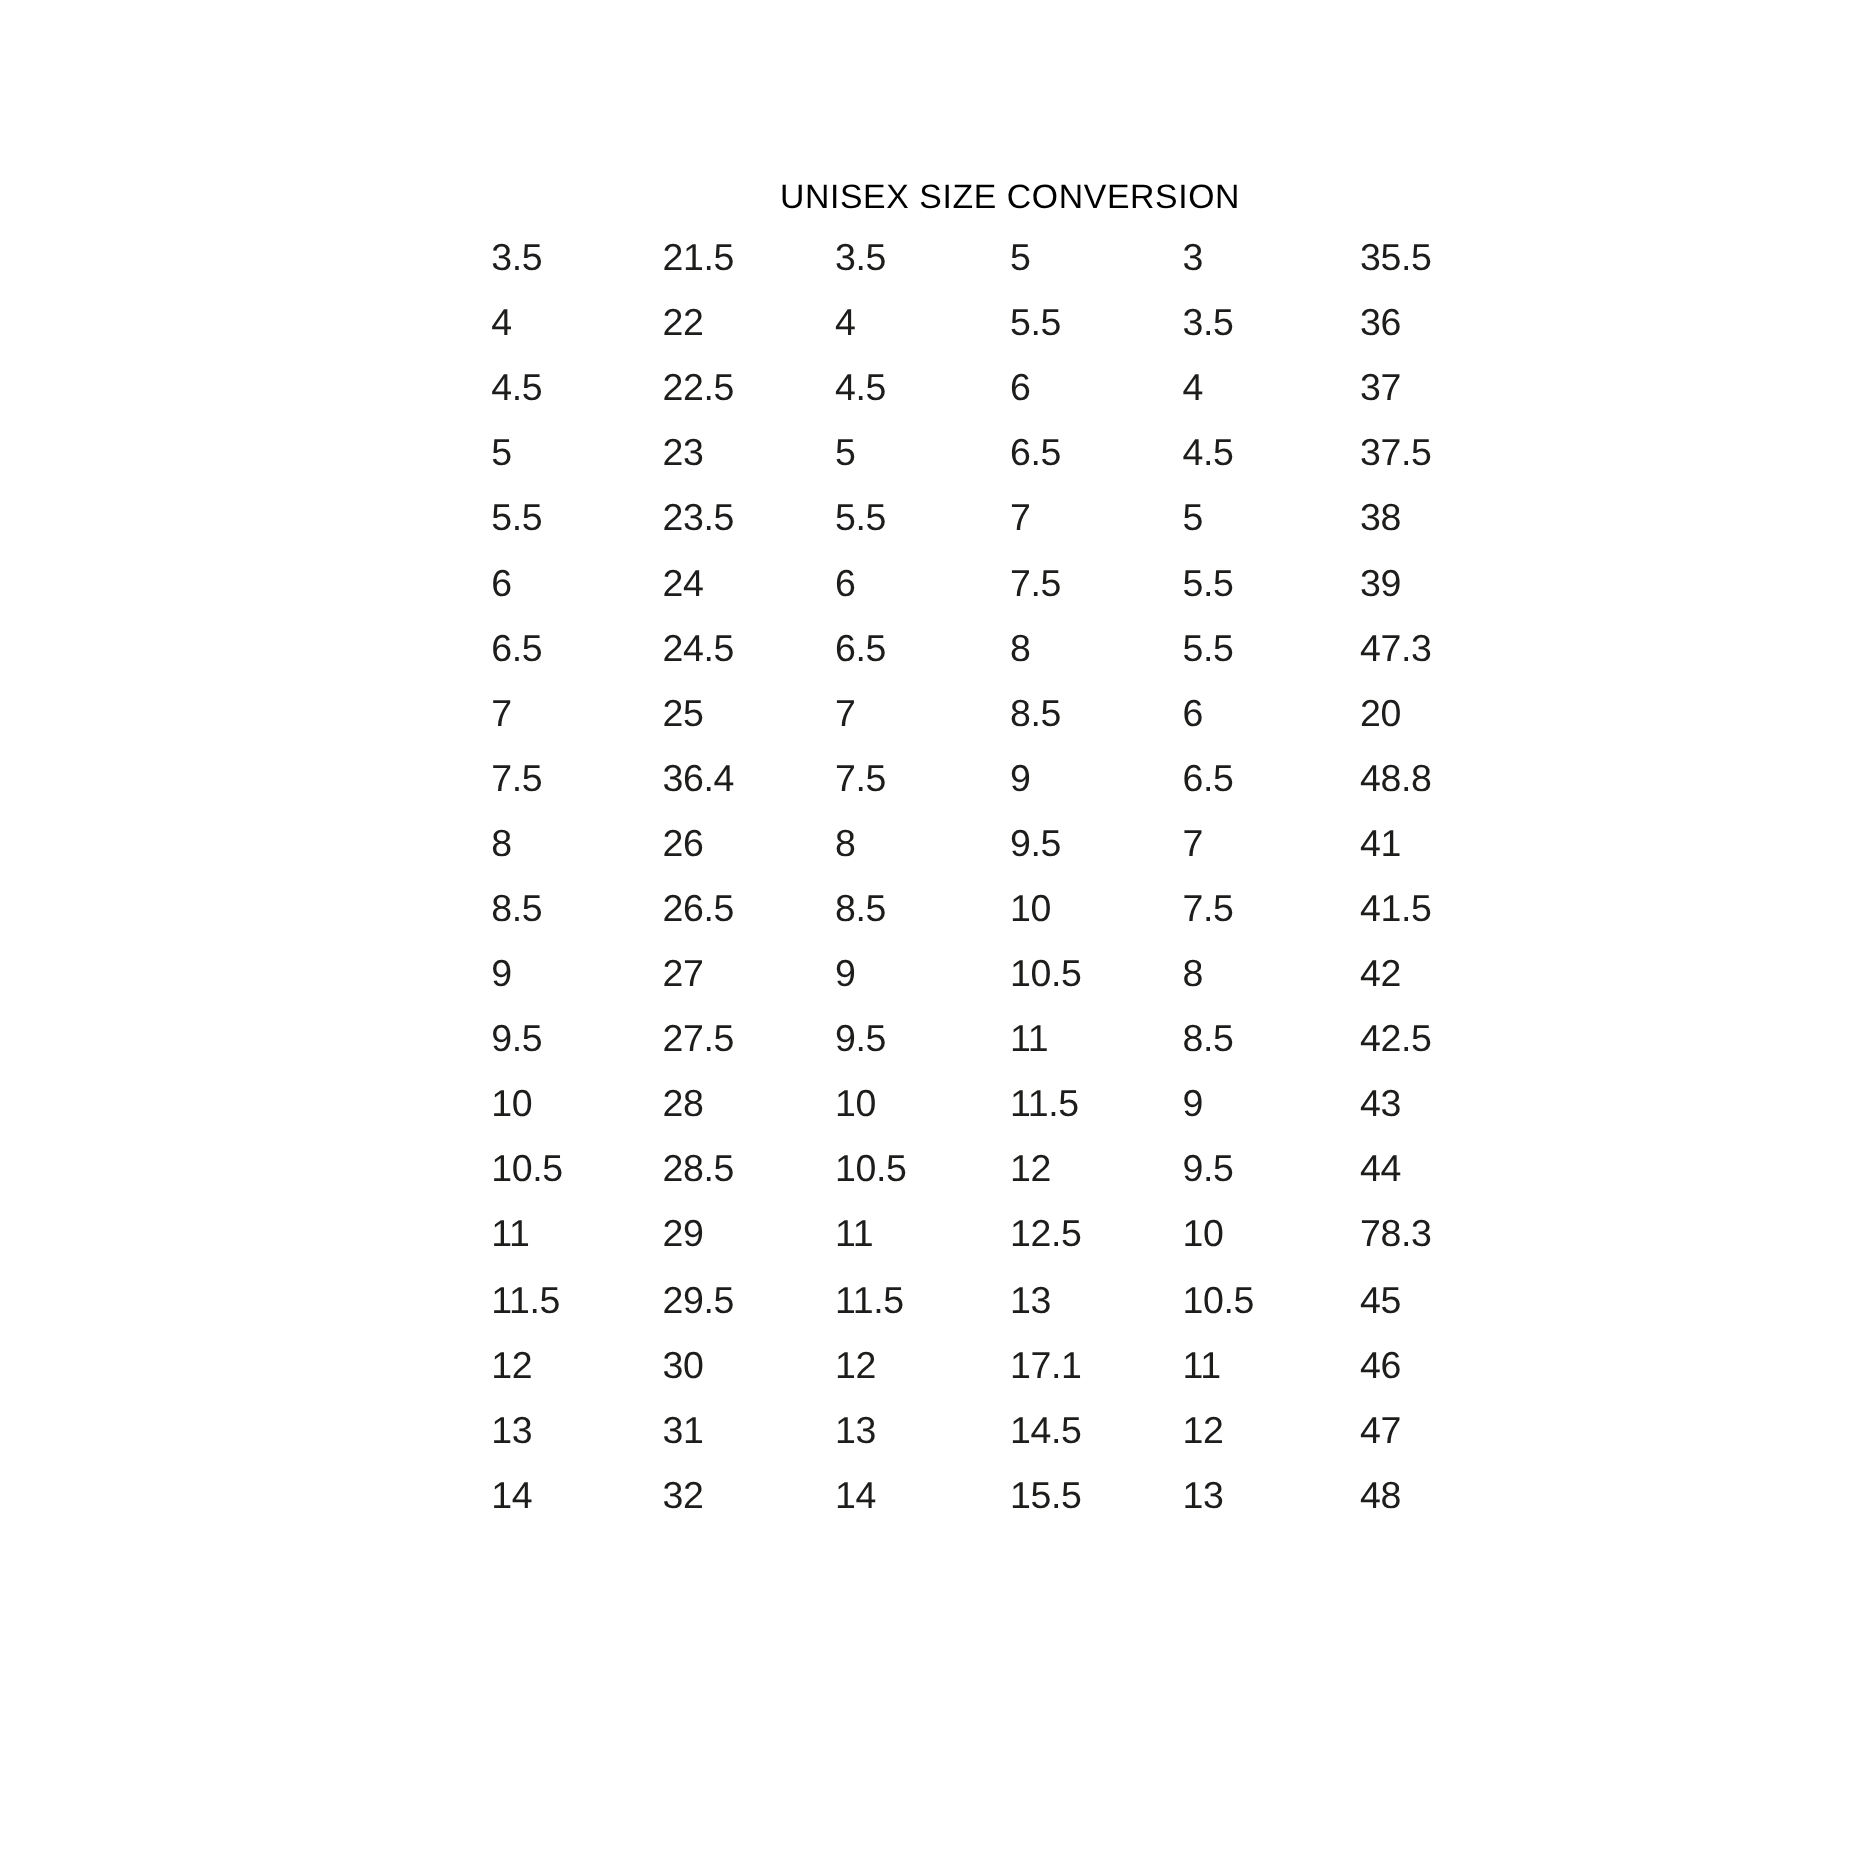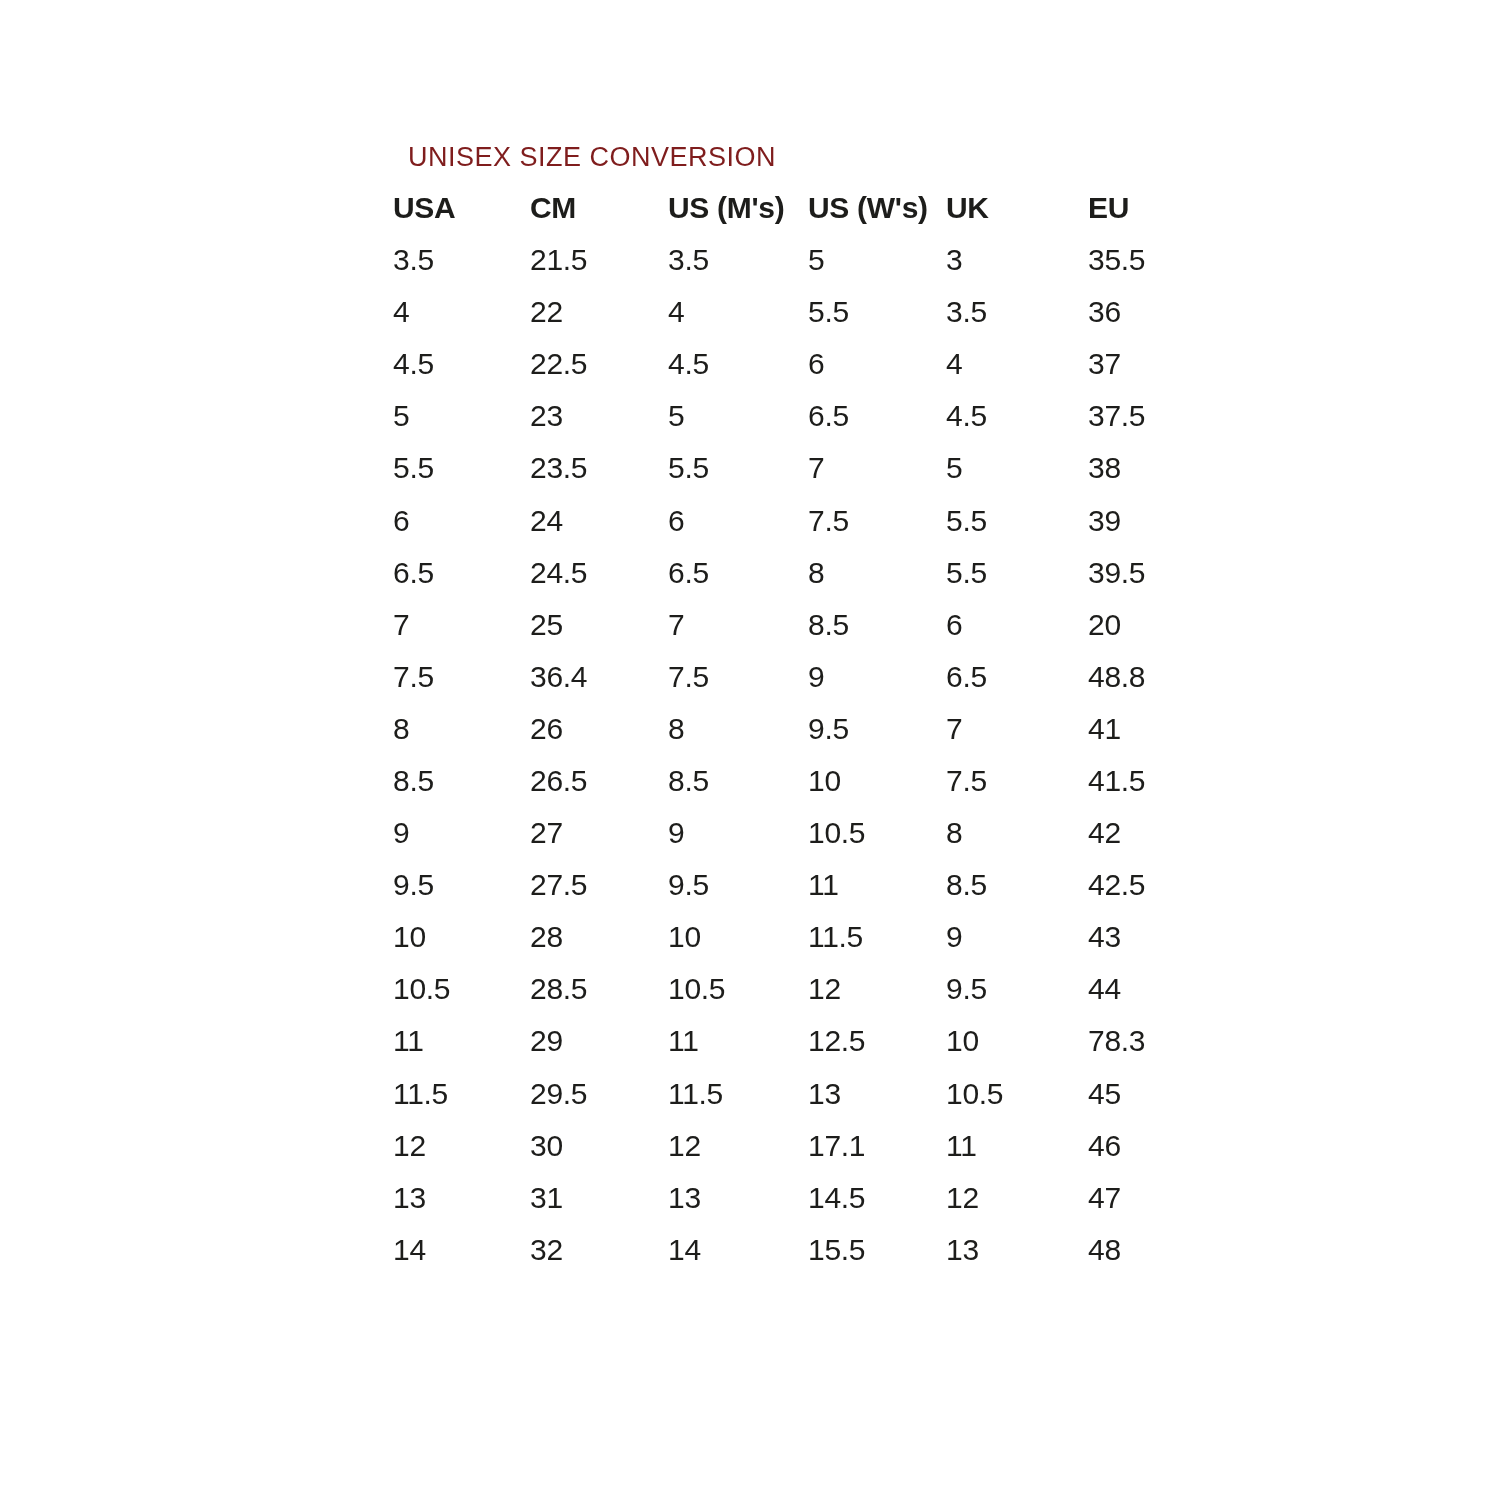--- a/index.html
+++ b/index.html
@@ -13,24 +13,25 @@
     font-family: "Liberation Sans", sans-serif;
     color: #1d1d1b;
     position: relative;
     overflow: hidden;
   }
   .chart-title {
     position: absolute;
     left: 408px;
     top: 142px;
     width: 800px;
+    text-align: center;
     font-size: 27px;
     font-weight: 400;
     letter-spacing: 0.5px;
-    color: #7f1d1d;
+    color: #000000;
   }
   .size-table {
     position: absolute;
     left: 393px;
     top: 181px;
   }
   .t-row {
     display: grid;
     grid-template-columns: 137px 138px 140px 138px 142px 120px;
     height: 52.1px;
@@ -48,28 +49,20 @@
   .t-row.header .t-cell {
     font-weight: 700;
   }
 </style>
 </head>
 <body>
 
 <div class="chart-title">UNISEX SIZE CONVERSION</div>
 
 <div class="size-table">
-  <div class="t-row header" id="header-row">
-      <div class="t-cell">USA</div>
-      <div class="t-cell">CM</div>
-      <div class="t-cell">US (M's)</div>
-      <div class="t-cell">US (W's)</div>
-      <div class="t-cell">UK</div>
-      <div class="t-cell">EU</div>
-    </div>
   <div id="table-body">
       <div class="t-row">
         <div class="t-cell">3.5</div>
         <div class="t-cell">21.5</div>
         <div class="t-cell">3.5</div>
         <div class="t-cell">5</div>
         <div class="t-cell">3</div>
         <div class="t-cell">35.5</div>
       </div>
       <div class="t-row">
@@ -111,21 +104,21 @@
         <div class="t-cell">7.5</div>
         <div class="t-cell">5.5</div>
         <div class="t-cell">39</div>
       </div>
       <div class="t-row">
         <div class="t-cell">6.5</div>
         <div class="t-cell">24.5</div>
         <div class="t-cell">6.5</div>
         <div class="t-cell">8</div>
         <div class="t-cell">5.5</div>
-        <div class="t-cell">39.5</div>
+        <div class="t-cell">47.3</div>
       </div>
       <div class="t-row">
         <div class="t-cell">7</div>
         <div class="t-cell">25</div>
         <div class="t-cell">7</div>
         <div class="t-cell">8.5</div>
         <div class="t-cell">6</div>
         <div class="t-cell">20</div>
       </div>
       <div class="t-row">

